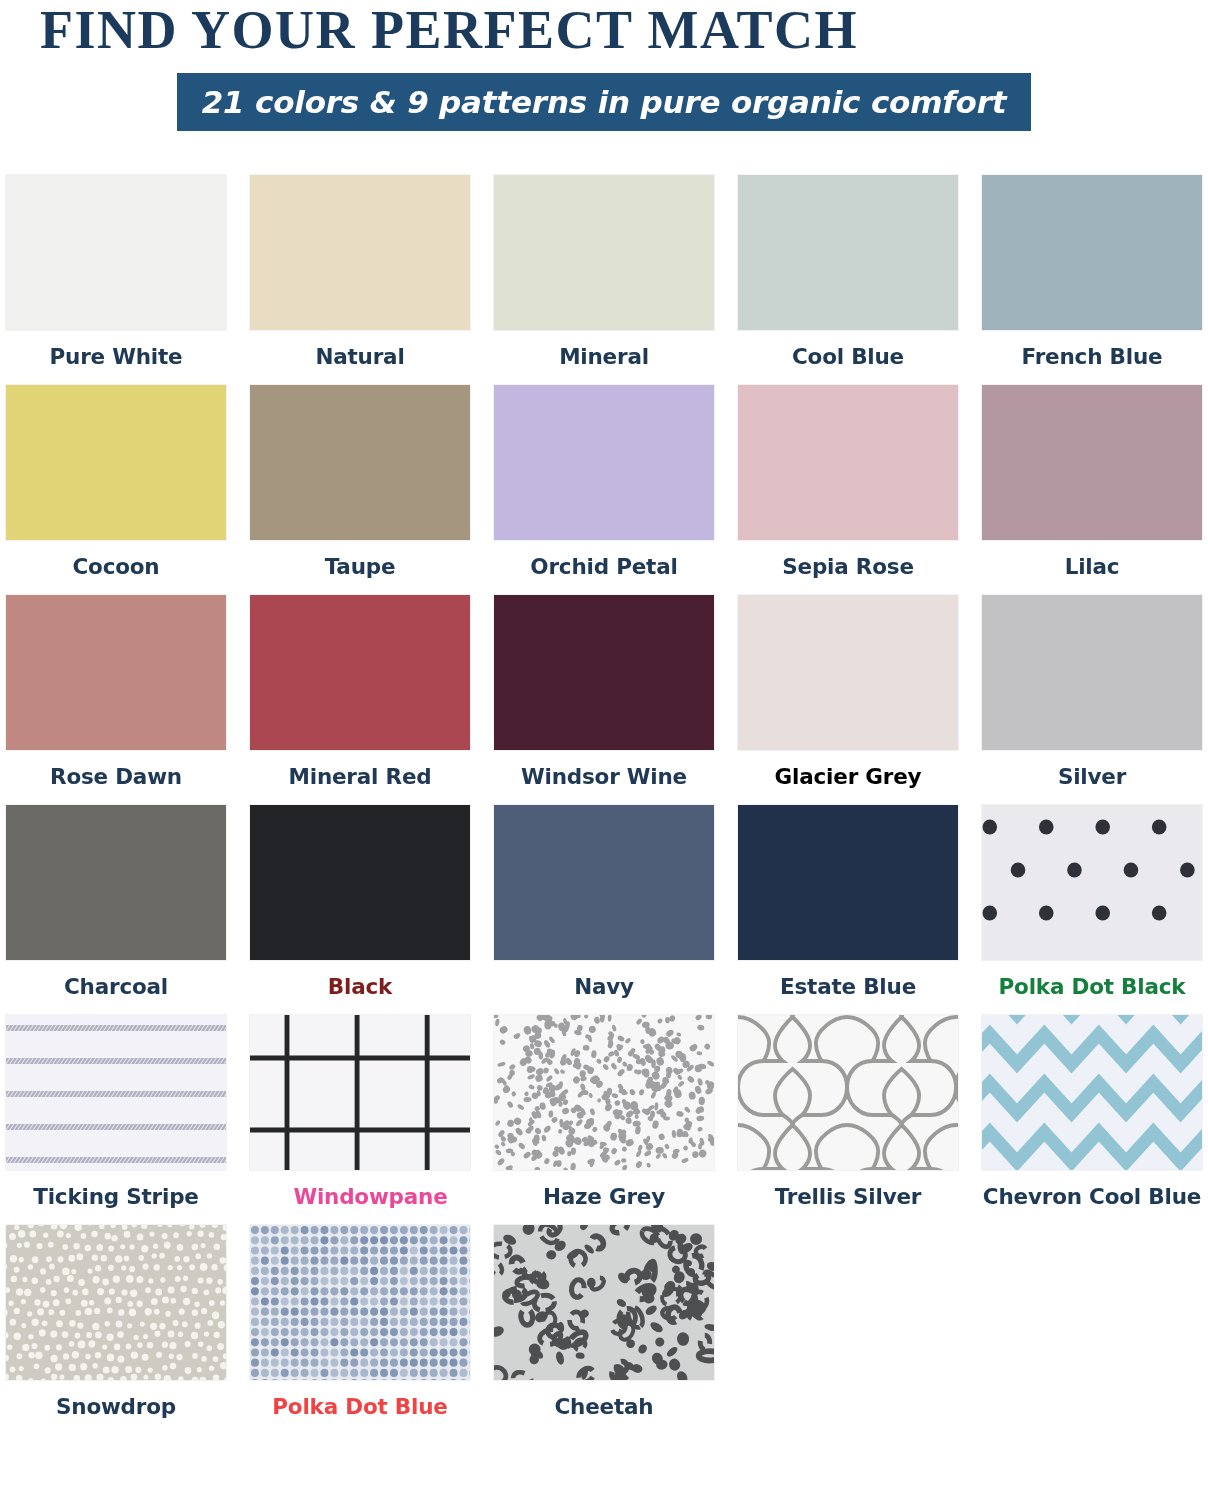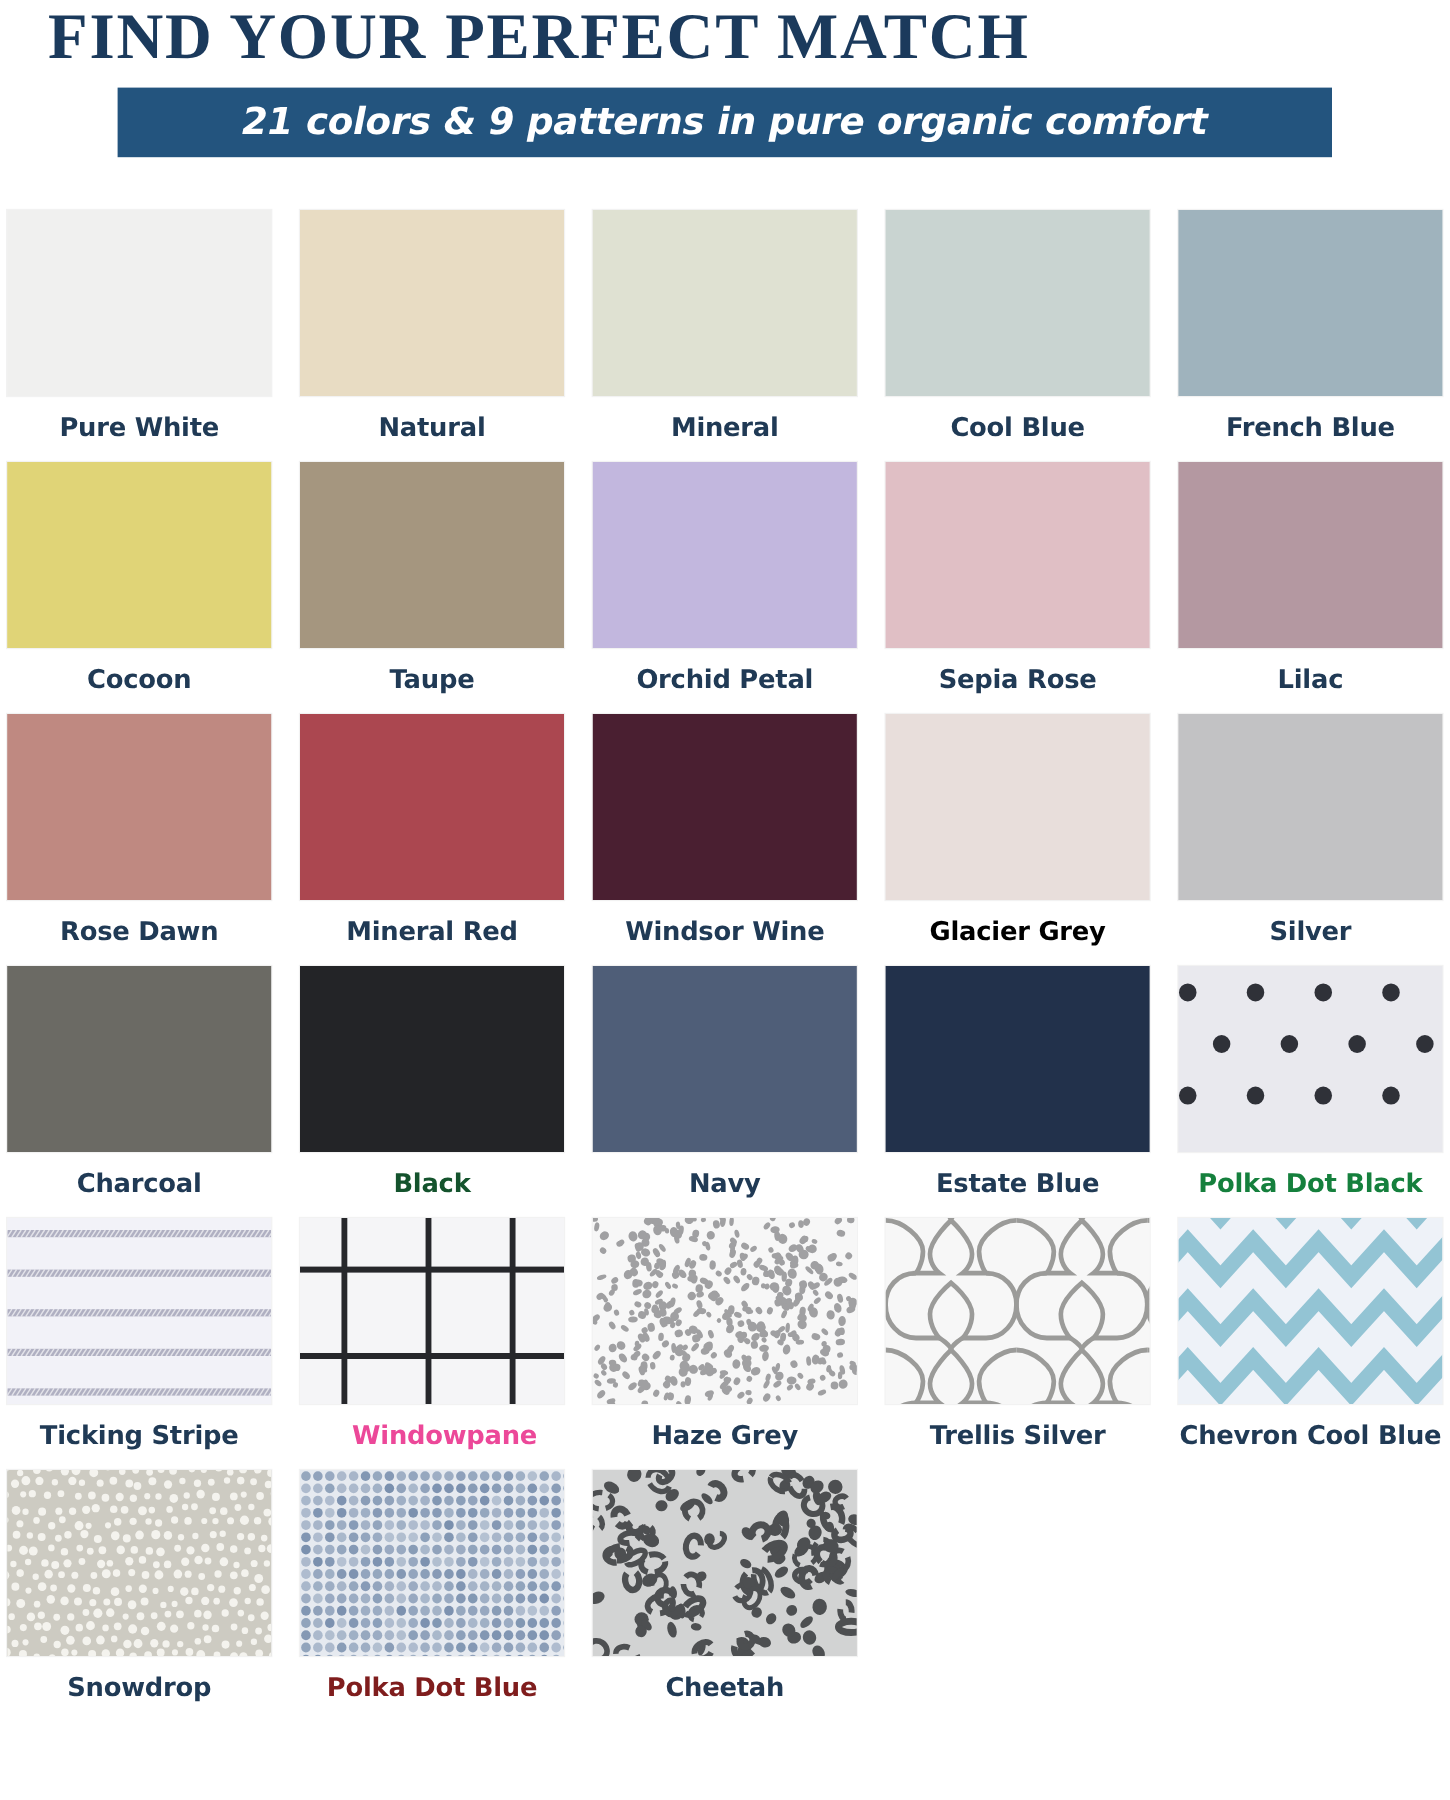--- a/index.html
+++ b/index.html
@@ -31,21 +31,21 @@
     font-weight: bold;
     font-size: 54px;
     letter-spacing: 1.5px;
     color: #1b3a5c;
     line-height: 1.05;
     margin: 0;
     padding: 0 40px;
   }
   .subbar {
     margin: 14px auto 0 auto;
-    width: 1012px;
+    width: 854px;
     height: 58px;
     background: #23547e;
     display: flex;
     align-items: center;
     justify-content: center;
   }
   .subbar-text {
     font-family: "DejaVu Sans", sans-serif;
     font-style: italic;
     font-weight: bold;
@@ -162,21 +162,21 @@
       <div class="cell">
         <div class="swatch" style="background-color: rgb(194, 194, 196);"></div>
         <div class="label" style="color: rgb(32, 58, 85);">Silver</div>
       </div>
       <div class="cell">
         <div class="swatch" style="background-color: rgb(107, 106, 100);"></div>
         <div class="label" style="color: rgb(32, 58, 85);">Charcoal</div>
       </div>
       <div class="cell">
         <div class="swatch" style="background-color: rgb(35, 36, 39);"></div>
-        <div class="label" style="color: #14532d;">Black</div>
+        <div class="label" style="color: #7f1d1d;">Black</div>
       </div>
       <div class="cell">
         <div class="swatch" style="background-color: rgb(79, 94, 120);"></div>
         <div class="label" style="color: rgb(32, 58, 85);">Navy</div>
       </div>
       <div class="cell">
         <div class="swatch" style="background-color: rgb(34, 49, 75);"></div>
         <div class="label" style="color: rgb(32, 58, 85);">Estate Blue</div>
       </div>
       <div class="cell">
@@ -1749,21 +1749,21 @@
             <circle cx="168.3" cy="168.3" r="4.1" fill="#7a90ae" opacity="0.58"></circle>
             <circle cx="178.5" cy="168.3" r="4.1" fill="#7a90ae" opacity="0.97"></circle>
             <circle cx="188.7" cy="168.3" r="4.1" fill="#7a90ae" opacity="0.79"></circle>
             <circle cx="198.9" cy="168.3" r="4.1" fill="#7a90ae" opacity="0.77"></circle>
             <circle cx="209.1" cy="168.3" r="4.1" fill="#7a90ae" opacity="0.60"></circle>
             <circle cx="219.3" cy="168.3" r="4.1" fill="#7a90ae" opacity="0.64"></circle>
             <circle cx="229.5" cy="168.3" r="4.1" fill="#7a90ae" opacity="0.85"></circle>
             <circle cx="239.7" cy="168.3" r="4.1" fill="#7a90ae" opacity="0.87"></circle>
           </svg>
         </div>
-        <div class="label" style="color: #7f1d1d;">Polka Dot Blue</div>
+        <div class="label" style="color: #ef4444;">Polka Dot Blue</div>
       </div>
       <div class="cell">
         <div class="swatch" style="background-color: rgb(210, 211, 211);">
           <svg viewBox="0 0 226 155" preserveAspectRatio="none" xmlns="http://www.w3.org/2000/svg">
             <rect width="226" height="155" fill="#d2d3d3"></rect>
             <ellipse cx="211.5" cy="75.1" rx="7.1" ry="8.3" fill="none" stroke="#4d4f51" stroke-width="4.8" stroke-dasharray="17 8" transform="rotate(340 211.5 75.1)"></ellipse>
             <ellipse cx="48.7" cy="91.8" rx="6.8" ry="5.2" fill="#4d4f51" transform="rotate(155 48.7 91.8)"></ellipse>
             <ellipse cx="41.2" cy="129.2" rx="6.7" ry="3.2" fill="#4d4f51" transform="rotate(256 41.2 129.2)"></ellipse>
             <ellipse cx="31.2" cy="56.6" rx="7.8" ry="4.1" fill="none" stroke="#4d4f51" stroke-width="5.0" stroke-dasharray="22 7" transform="rotate(169 31.2 56.6)"></ellipse>
             <ellipse cx="180.4" cy="88.3" rx="5.3" ry="7.6" fill="none" stroke="#4d4f51" stroke-width="4.6" stroke-dasharray="24 9" transform="rotate(97 180.4 88.3)"></ellipse>

